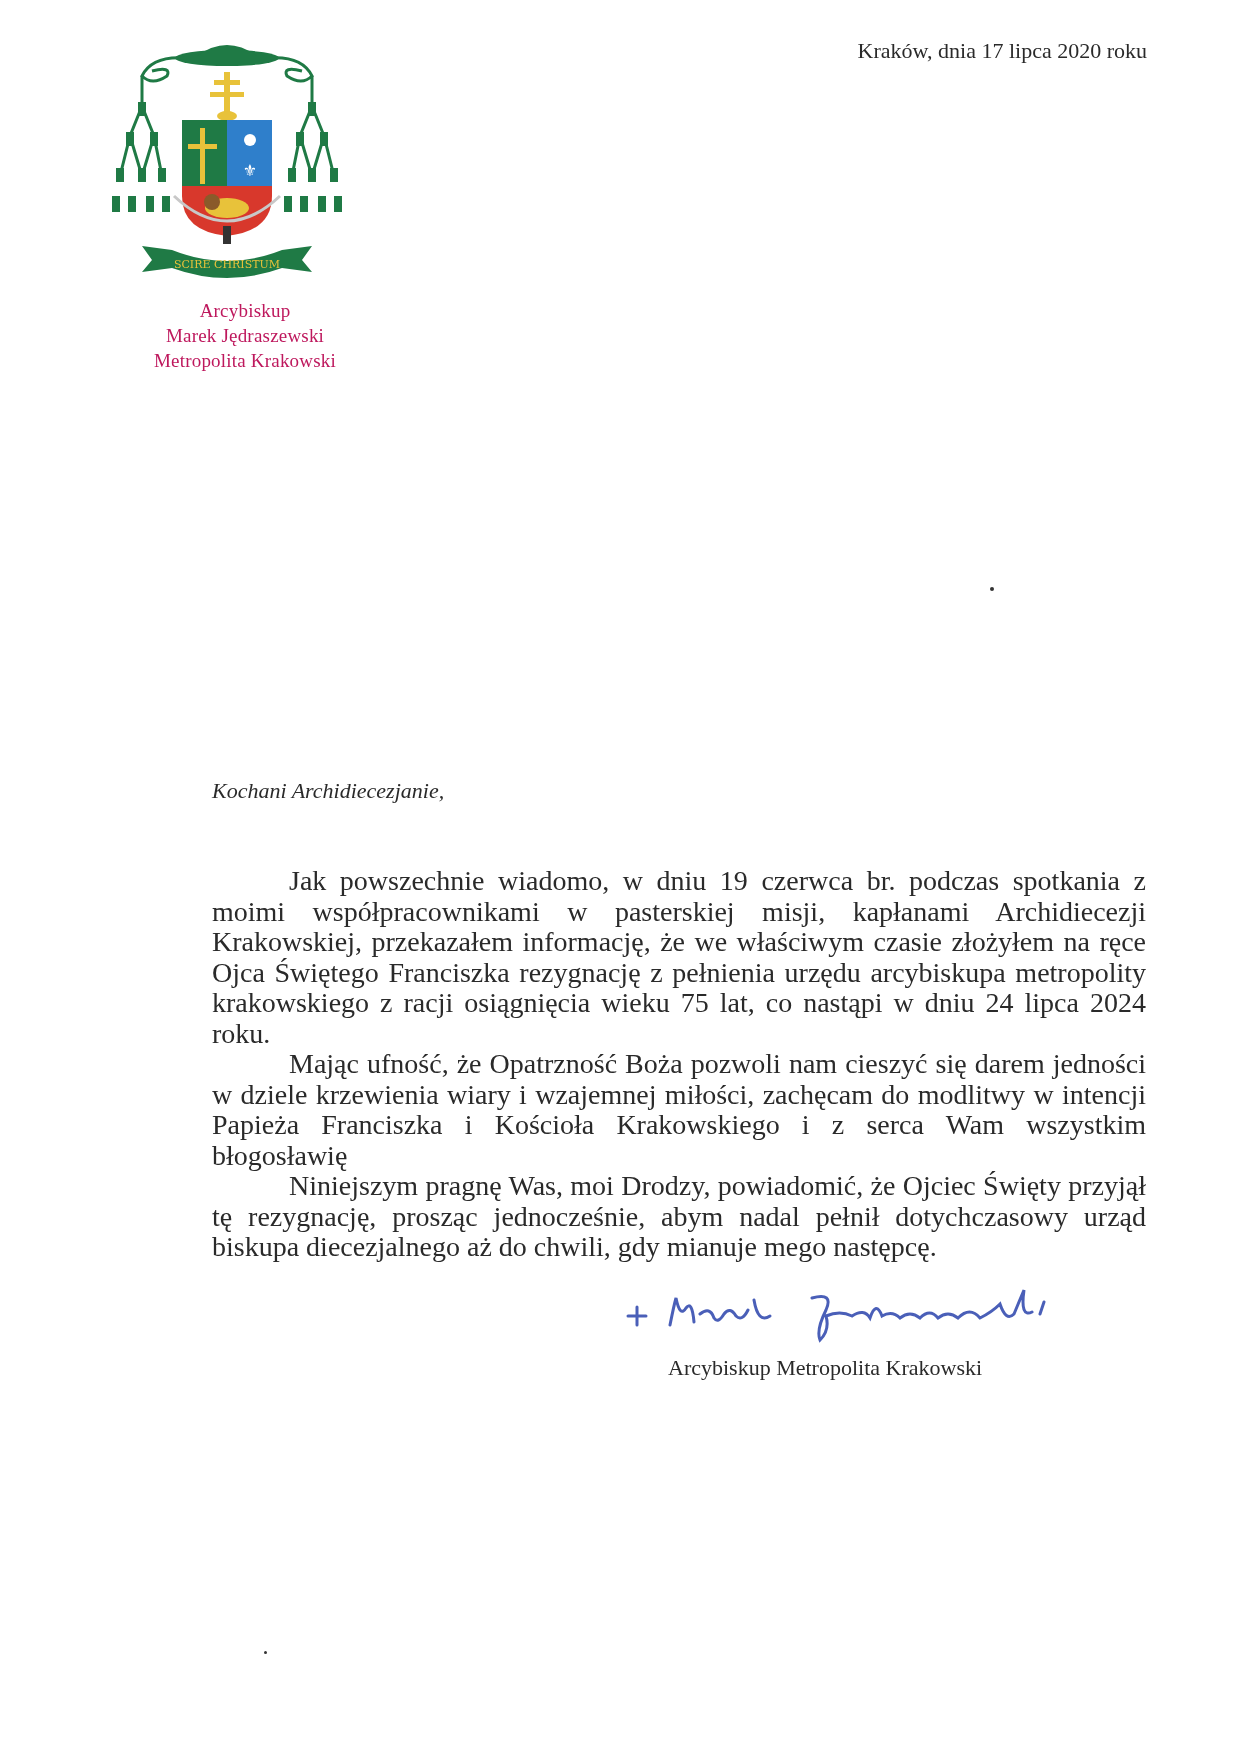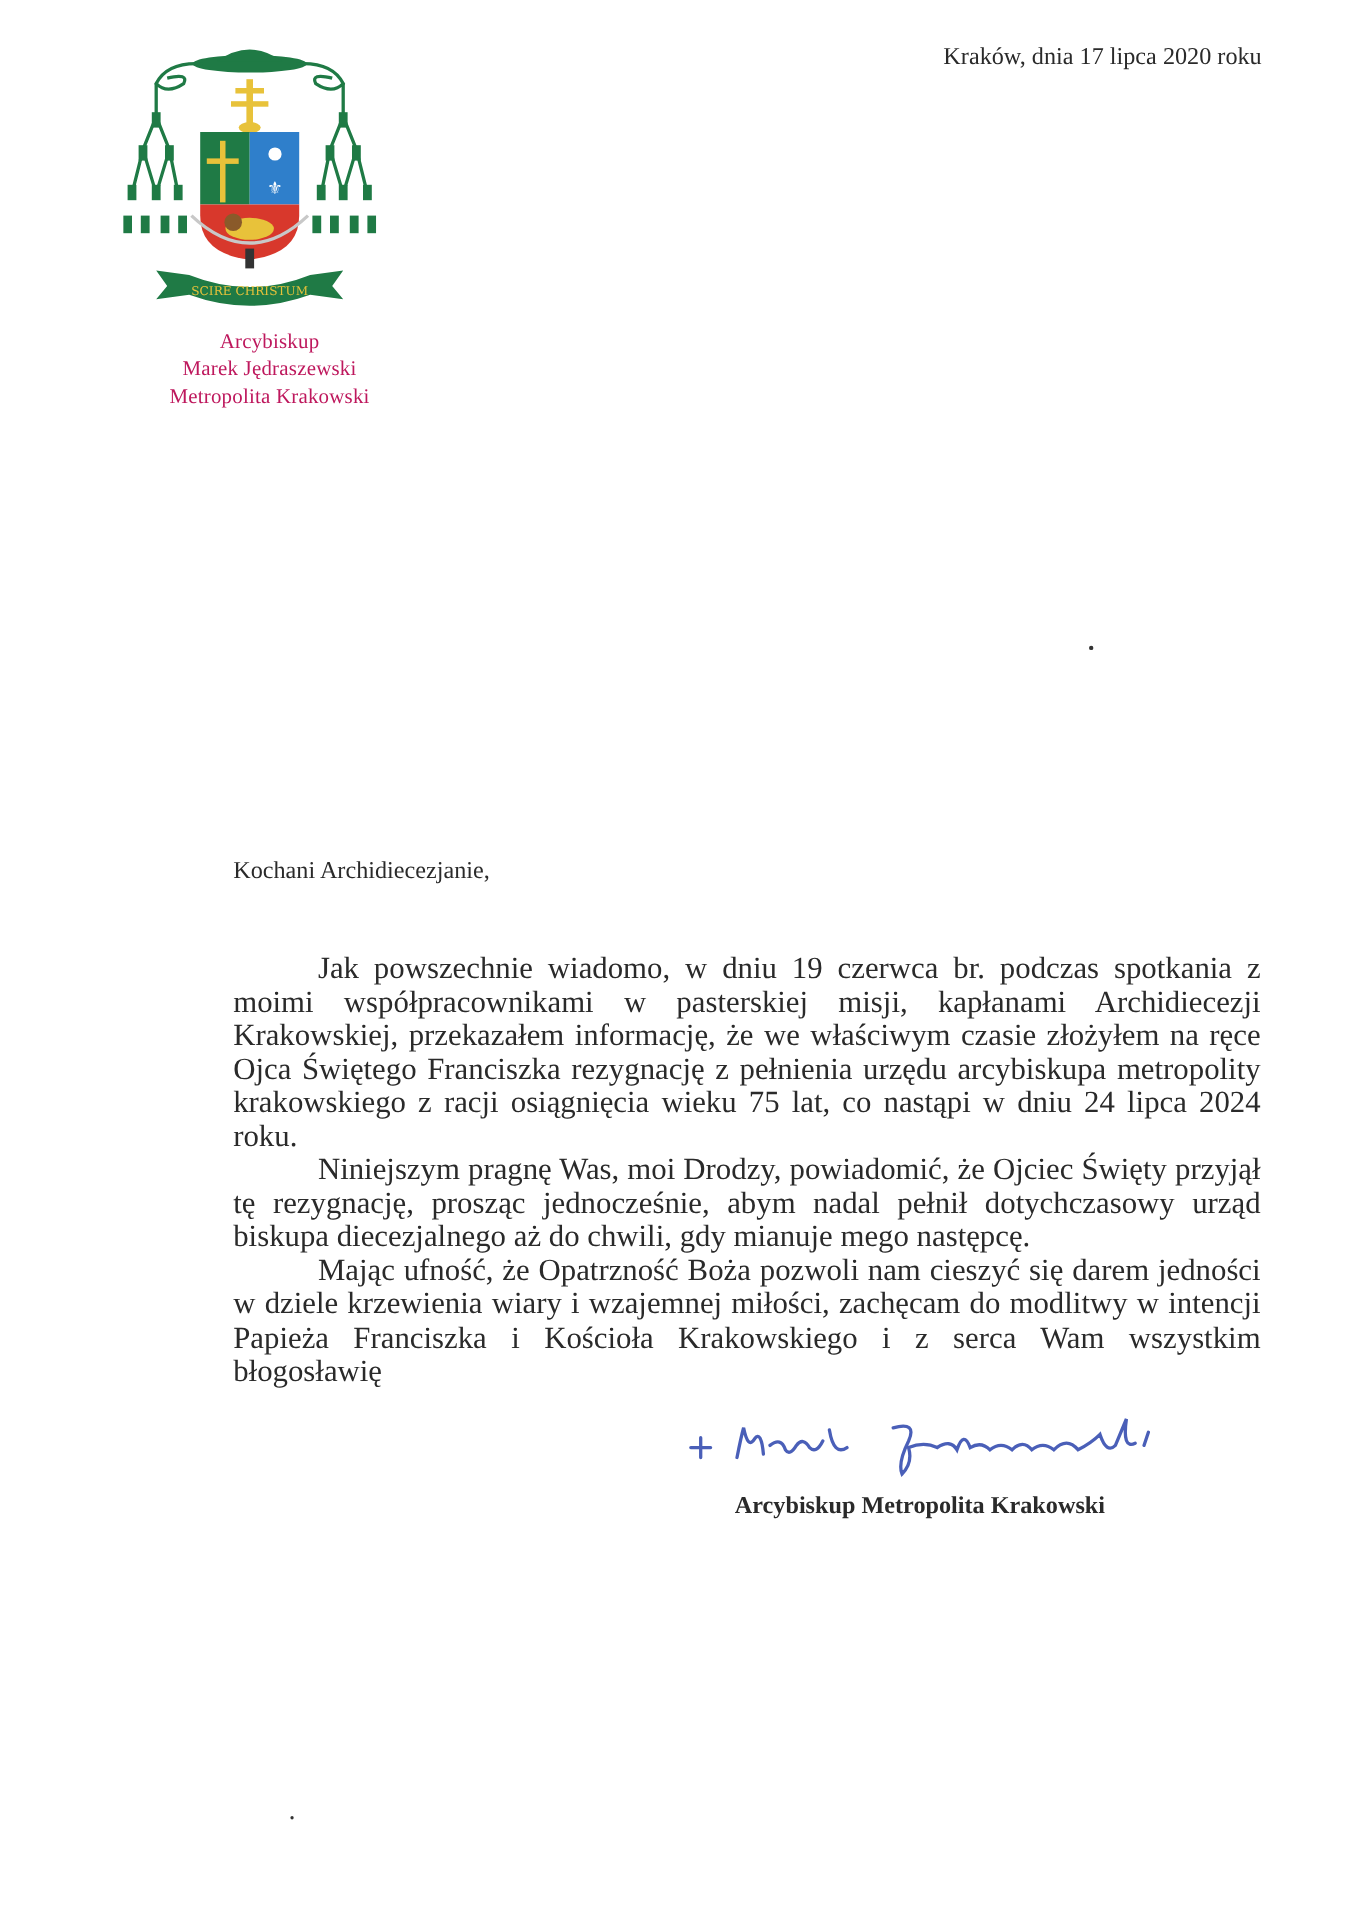--- a/index.html
+++ b/index.html
@@ -11,30 +11,30 @@
   .crest { position: absolute; left: 112px; top: 36px; width: 230px; height: 250px; }
   .header-block {
     position: absolute; left: 100px; top: 298px; width: 290px;
     text-align: center; font-family: Liberation Serif, serif;
     font-size: 19px; line-height: 25px; color: #be185d; letter-spacing: 0.2px;
   }
   .date {
     position: absolute; right: 93px; top: 38px;
     font-size: 22px; color: #2a2a2a;
   }
-  .salutation { position: absolute; left: 212px; top: 778px; font-size: 22px; }
+  .salutation { position: absolute; left: 212px; top: 778px; font-size: 22px; font-style: italic; }
   .body-text {
     position: absolute; left: 212px; top: 866px; width: 934px;
     font-size: 28px; line-height: 30.5px; text-align: justify;
   }
   .body-text p { margin: 0; text-indent: 77px; }
   .signature {
     position: absolute; left: 620px; top: 1270px; width: 520px; height: 80px;
   }
-  .sig-title { position: absolute; left: 668px; top: 1355px; font-size: 22px; font-weight: bold; }
+  .sig-title { position: absolute; left: 668px; top: 1355px; font-size: 22px; }
   .speck { position: absolute; background: #333; border-radius: 50%; }
 </style>
 </head>
 <body>
 
 <svg class="crest" viewBox="0 0 230 250">
 
   <g>
     <ellipse cx="115" cy="22" rx="52" ry="8" fill="#1f7a45"></ellipse>
     <path d="M85 20 Q115 -2 145 20 Z" fill="#1f7a45"></path>
@@ -109,22 +109,22 @@
   <div>Marek Jędraszewski</div>
   <div>Metropolita Krakowski</div>
 </div>
 
 <div class="date">Kraków, dnia 17 lipca 2020 roku</div>
 
 <div class="salutation">Kochani Archidiecezjanie,</div>
 
 <div class="body-text">
   <p>Jak powszechnie wiadomo, w dniu 19 czerwca br. podczas spotkania z moimi współpracownikami w pasterskiej misji, kapłanami Archidiecezji Krakowskiej, przekazałem informację, że we właściwym czasie złożyłem na ręce Ojca Świętego Franciszka rezygnację z pełnienia urzędu arcybiskupa metropolity krakowskiego z racji osiągnięcia wieku 75 lat, co nastąpi w dniu 24 lipca 2024 roku.</p>
+  <p>Mając ufność, że Opatrzność Boża pozwoli nam cieszyć się darem jedności w dziele krzewienia wiary i wzajemnej miłości, zachęcam do modlitwy w intencji Papieża Franciszka i Kościoła Krakowskiego i z serca Wam wszystkim błogosławię</p>
   <p>Niniejszym pragnę Was, moi Drodzy, powiadomić, że Ojciec Święty przyjął tę rezygnację, prosząc jednocześnie, abym nadal pełnił dotychczasowy urząd biskupa diecezjalnego aż do chwili, gdy mianuje mego następcę.</p>
-  <p>Mając ufność, że Opatrzność Boża pozwoli nam cieszyć się darem jedności w dziele krzewienia wiary i wzajemnej miłości, zachęcam do modlitwy w intencji Papieża Franciszka i Kościoła Krakowskiego i z serca Wam wszystkim błogosławię</p>
 </div>
 
 <svg class="signature" viewBox="0 0 520 80">
   <g fill="none" stroke="#4a5fb8" stroke-width="3" stroke-linecap="round">
     <path d="M8 46 L26 46 M17 37 L17 55"></path>
     <path d="M50 55 Q54 35 56 28 Q60 48 66 38 Q72 30 74 52 M80 44 Q90 36 94 48 Q98 54 104 44 Q110 36 116 46 Q122 52 128 40 M134 30 Q138 54 150 46"></path>
     <path d="M192 28 Q214 22 206 40 Q196 60 200 70 Q210 60 206 46 Q220 40 232 46 Q244 38 250 48 Q256 30 262 46 Q272 40 280 48 Q290 40 300 48 Q310 38 318 48 Q328 40 338 48 Q350 36 360 48 Q372 42 380 34 Q386 52 394 44 L404 20 Q400 48 412 42 M420 44 L424 32"></path>
   </g>
 </svg>
 

